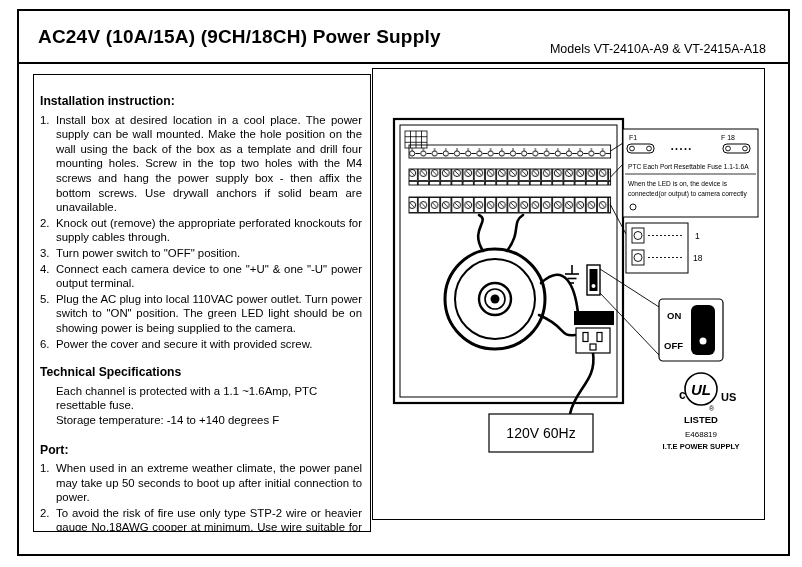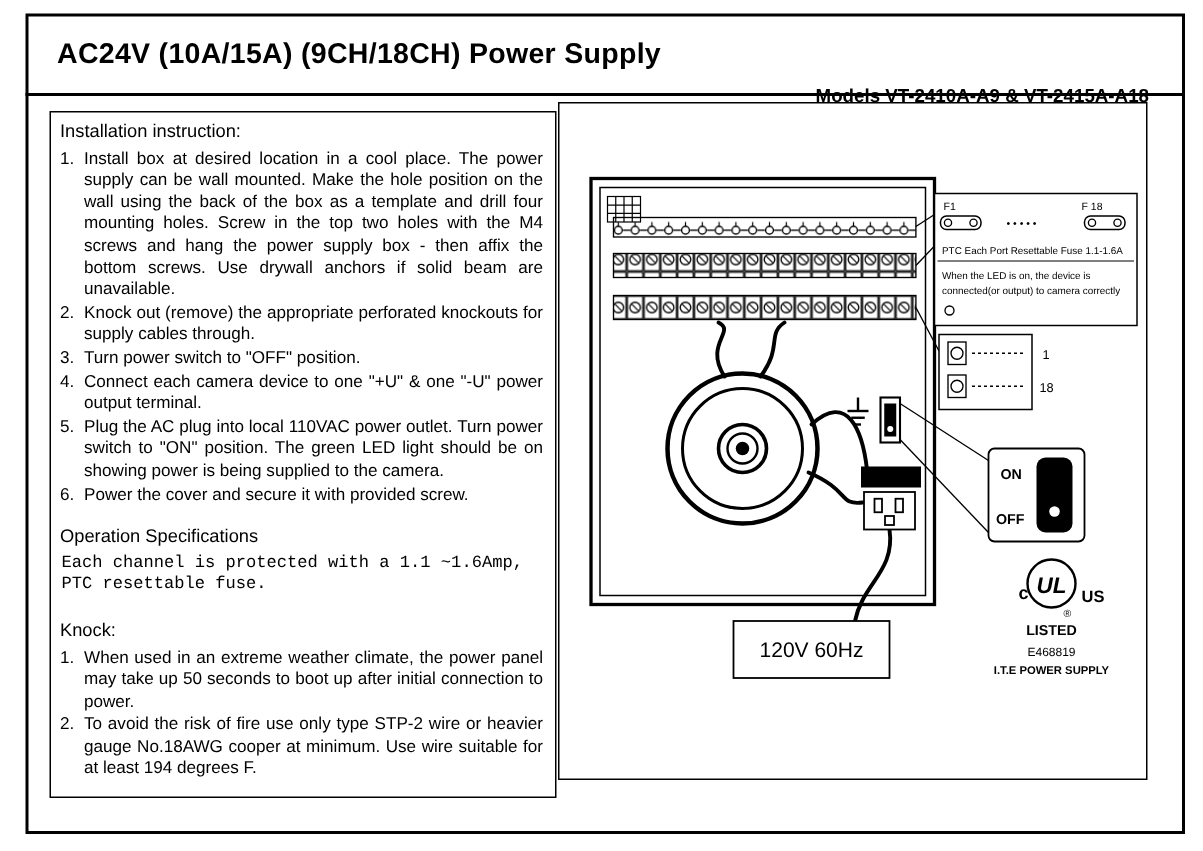--- a/index.html
+++ b/index.html
@@ -11,40 +11,40 @@
   }
   .page-border {
     position: absolute; left: 17px; top: 9px; width: 773px; height: 547px;
     border: 2px solid #000;
   }
   .title {
     position: absolute; left: 38px; top: 26px;
     font-size: 19px; font-weight: bold; letter-spacing: 0.2px;
   }
   .models {
-    position: absolute; right: 36px; top: 57px;
-    font-size: 12.5px; font-weight: bold;
+    position: absolute; right: 36px; top: 42px;
+    font-size: 12.5px; font-weight: normal;
   }
   .header-rule {
     position: absolute; left: 17px; top: 62px; width: 773px;
     border-top: 2px solid #000;
   }
   .left-col {
     position: absolute; left: 33px; top: 74px; width: 338px; height: 458px;
     border: 1px solid #000;
     padding: 5px 8px 4px 6px;
     font-size: 11.4px; line-height: 1.28;
     overflow: hidden;
   }
-  .sec-heading { font-weight: normal; font-size: 12.2px; margin: 0 0 3px 0; }
+  .sec-heading { font-weight: bold; font-size: 12.2px; margin: 14px 0 3px 0; }
   .li { display: flex; margin: 0 0 1px 0; }
   .li .n { flex: 0 0 16px; }
   .li .t { flex: 1; text-align: justify; }
   .tech-block { margin-top: 13px; }
-  .tech-line { margin-left: 1px; text-align: left; font-family: Liberation Mono, monospace; }
+  .tech-line { margin-left: 16px; text-align: left; }
   .notes-block { margin-top: 15px; }
   .diagram-frame {
     position: absolute; left: 372px; top: 68px; width: 393px; height: 452px;
     border: 1px solid #000; background: #fff;
   }
   svg { display: block; }
   svg text { font-family: "Liberation Sans", sans-serif; fill: #000; }
 </style>
 </head>
 <body>
@@ -77,26 +77,27 @@
   <div class="li">
     <span class="n">5.</span>
     <span class="t">Plug the AC plug into local 110VAC power outlet. Turn power switch to "ON" position. The green LED light should be on showing power is being supplied to the camera.</span>
   </div>
   <div class="li">
     <span class="n">6.</span>
     <span class="t">Power the cover and secure it with provided screw.</span>
   </div>
 
   <div class="tech-block">
-    <div class="sec-heading">Operation Specifications</div>
+    <div class="sec-heading">Technical Specifications</div>
     <div class="tech-line">Each channel is protected with a 1.1 ~1.6Amp, PTC resettable fuse.</div>
+    <div class="tech-line">Storage temperature: -14 to +140 degrees F</div>
   </div>
 
   <div class="notes-block">
-    <div class="sec-heading">Knock:</div>
+    <div class="sec-heading">Port:</div>
     <div class="li">
       <span class="n">1.</span>
       <span class="t">When used in an extreme weather climate, the power panel may take up 50 seconds to boot up after initial connection to power.</span>
     </div>
     <div class="li">
       <span class="n">2.</span>
       <span class="t">To avoid the risk of fire use only type STP-2 wire or heavier gauge No.18AWG cooper at minimum. Use wire suitable for at least 194 degrees F.</span>
     </div>
   </div>
 </div>

